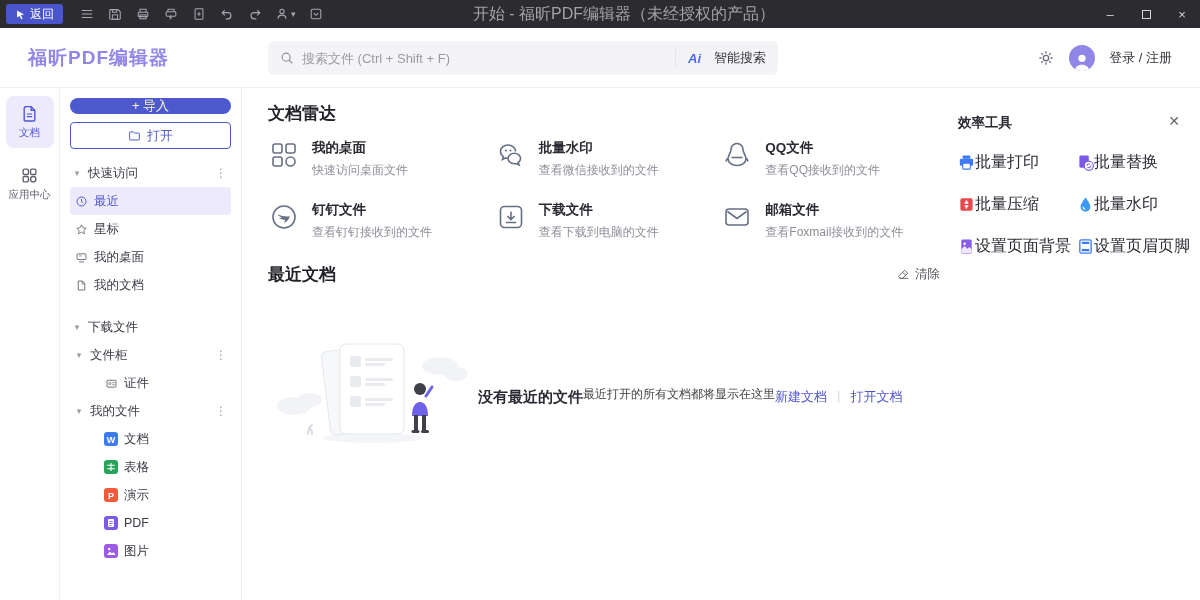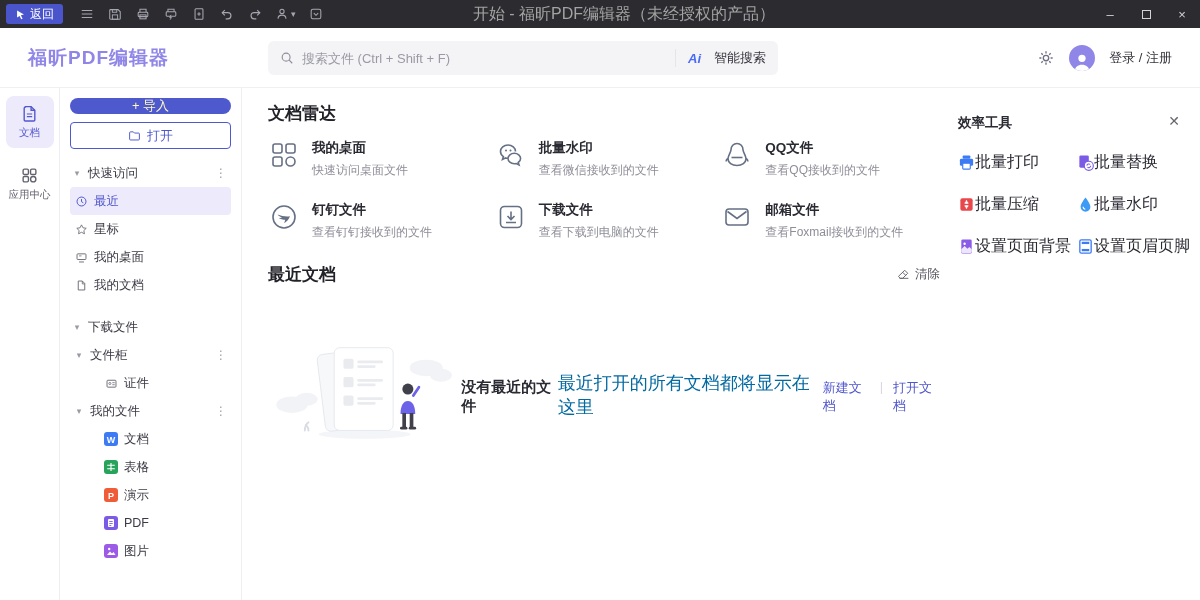--- a/index.html
+++ b/index.html
@@ -68,21 +68,21 @@
   .radar-grid { display:grid; grid-template-columns:repeat(3,1fr); row-gap:22px; column-gap:8px;
     margin-top:14px; max-width:690px; }
   .radar-item { display:flex; gap:12px; align-items:flex-start; }
   .radar-icon { width:32px; height:32px; flex:none; }
   .ri-title { font-size:13.5px; font-weight:bold; color:#2A2A33; margin-bottom:5px; }
   .ri-desc { font-size:12px; color:#8E8E98; }
   .recent-header { display:flex; align-items:center; margin-top:22px; max-width:690px;justify-content:flex-end; }
   .clear-btn { margin-left:auto; display:flex; align-items:center; gap:5px; font-size:12.5px; color:#55555E; }
   .empty-state { display:flex; flex-direction:row; align-items:center; margin-top:48px; max-width:690px; }
   .empty-title { font-size:15px; font-weight:bold; color:#2A2A33; margin-top:14px; }
-  .empty-desc { font-size:18px; color:#0369a1; margin-top:9px; }
+  .empty-desc { font-size:12px; color:#404040; margin-top:9px; }
   .empty-links { display:flex; gap:10px; margin-top:13px; font-size:13px; }
   .empty-links .lnk { color:#4F55CC; }
   .empty-links .ldiv { color:#D8D8DE; }
 
   
   .tools-panel { width:250px; flex:none; padding:26px 20px 0 8px; }
   .panel-header { display:flex; align-items:flex-start; font-size:13.5px; font-weight:bold; color:#2A2A33; }
   .panel-close { margin-left:auto; color:#66666E; font-size:14px; line-height:1; }
   .tool-grid { display:grid; grid-template-columns:1fr 1fr; row-gap:21px; column-gap:6px; margin-top:20px; }
   .tool-item { display:flex; align-items:center; font-size:16px; color:#2A2A33; white-space:nowrap; }

